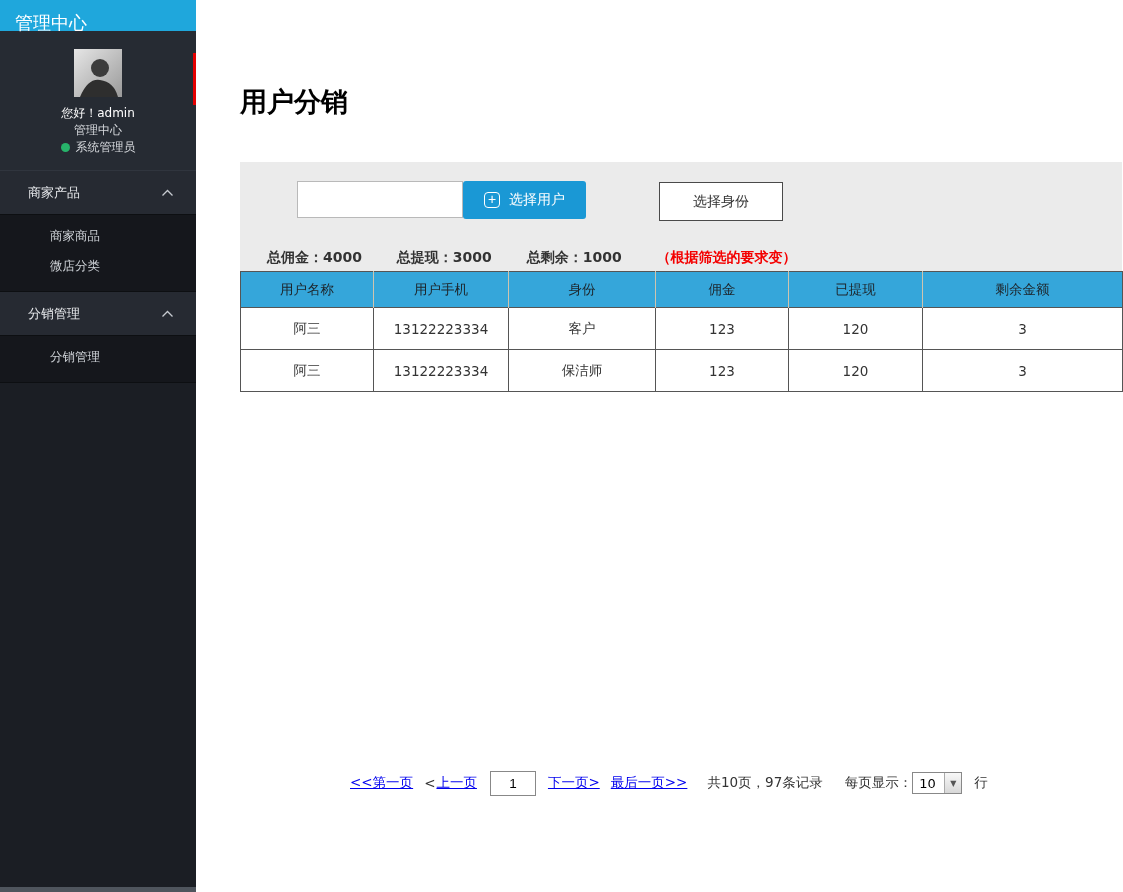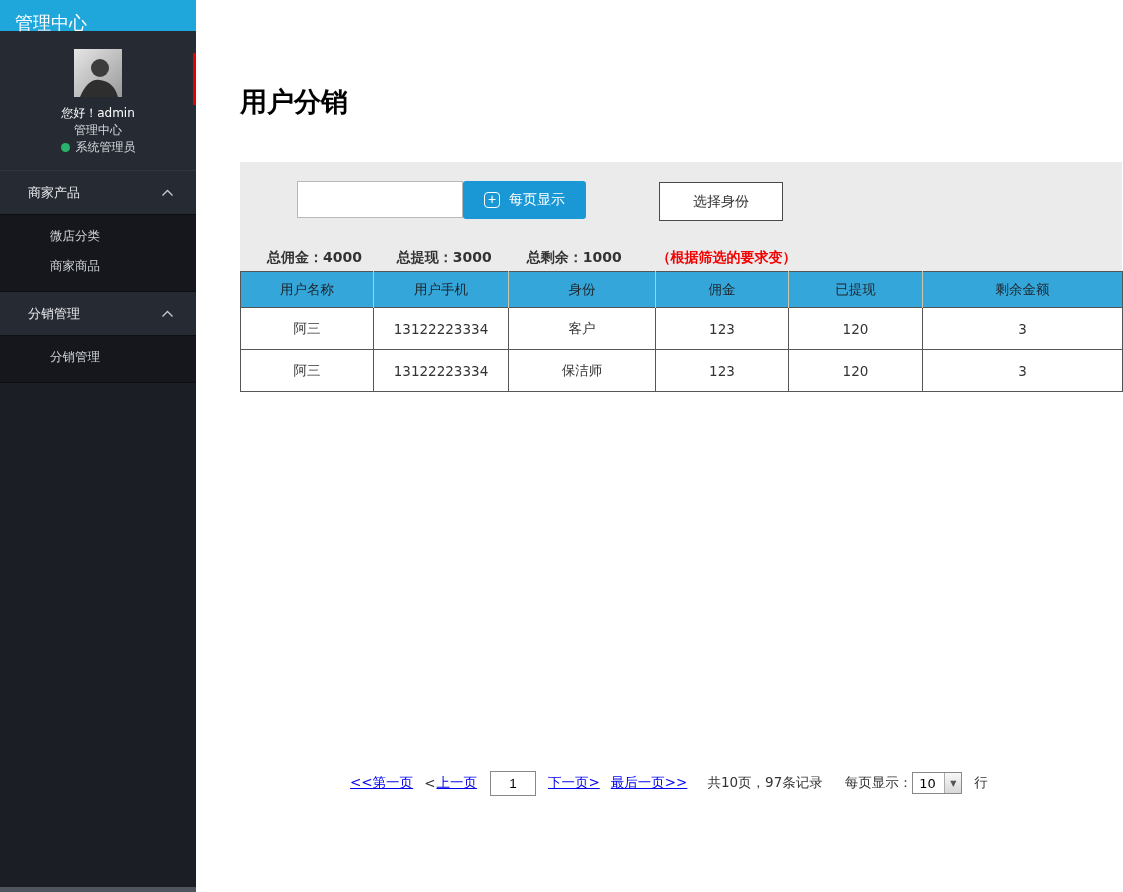--- a/index.html
+++ b/index.html
@@ -107,22 +107,22 @@
 
     <div class="menu-group-header">
       <span>商家产品</span>
       <span>
         <svg width="13" height="8">
             <polyline points="1.5,6.5 6.5,1.5 11.5,6.5" fill="none" stroke="#c7cbd1" stroke-width="1.3"></polyline>
           </svg>
       </span>
     </div>
     <div class="submenu">
+      <div class="submenu-item">商家商品</div>
       <div class="submenu-item">微店分类</div>
-      <div class="submenu-item">商家商品</div>
     </div>
 
     <div class="menu-group-header">
       <span>分销管理</span>
       <span>
         <svg width="13" height="8">
             <polyline points="1.5,6.5 6.5,1.5 11.5,6.5" fill="none" stroke="#c7cbd1" stroke-width="1.3"></polyline>
           </svg>
       </span>
     </div>
@@ -133,21 +133,21 @@
     <div class="sidebar-bottom-strip"></div>
   </div>
 
   <div class="main">
     <div class="page-title">用户分销</div>
 
     <div class="filter-panel">
       <input class="search-input" type="text" value="" style="">
       <button class="btn-select-user">
         <span class="plus-icon">+</span>
-        <span>每页显示</span>
+        <span>选择用户</span>
       </button>
       <button class="btn-select-identity">选择身份</button>
 
       <div class="summary-bar">
         <span class="stat">总佣金：4000</span>
         <span class="stat">总提现：3000</span>
         <span class="stat">总剩余：1000</span>
         <span class="summary-note">（根据筛选的要求变）</span>
       </div>
     </div>

